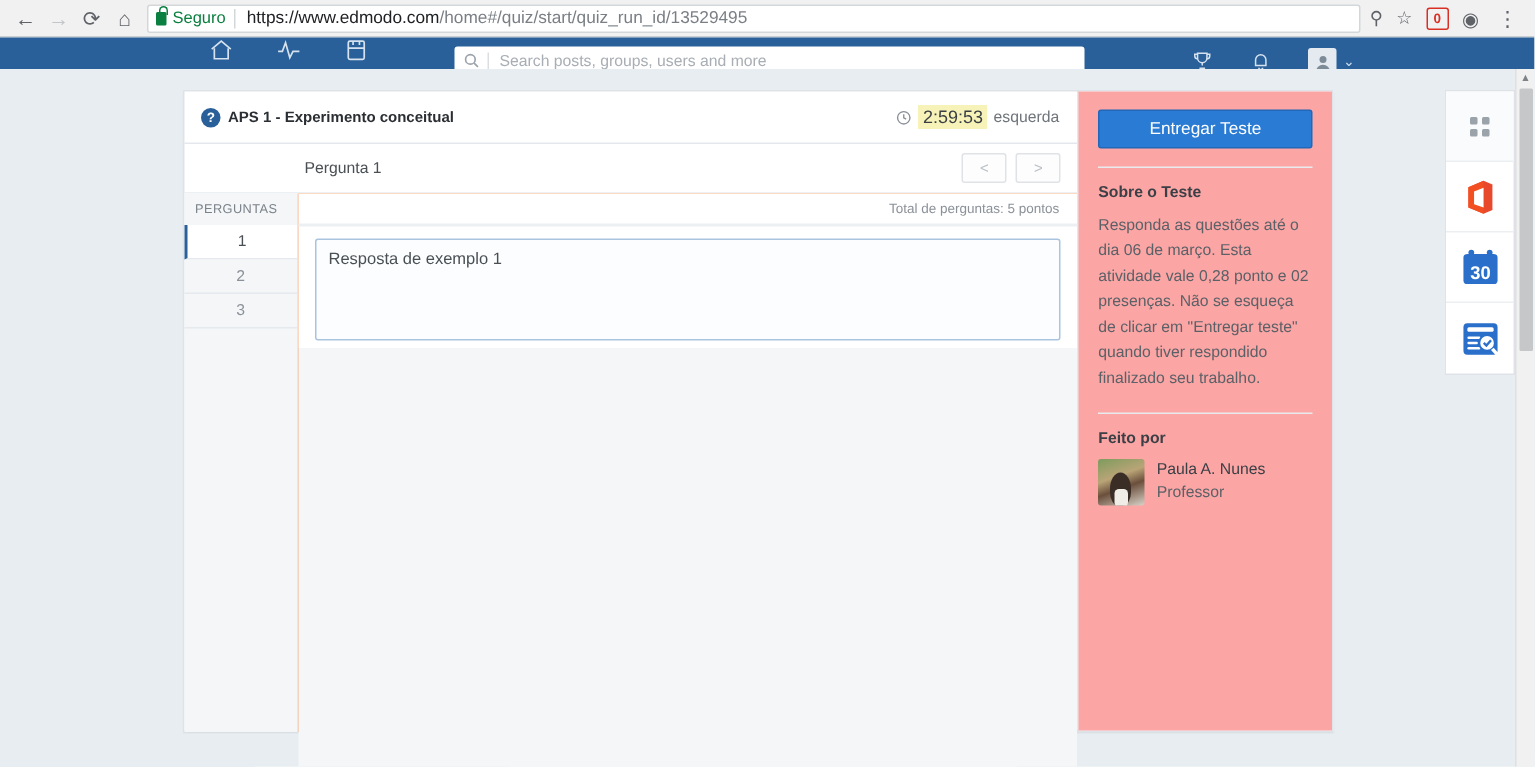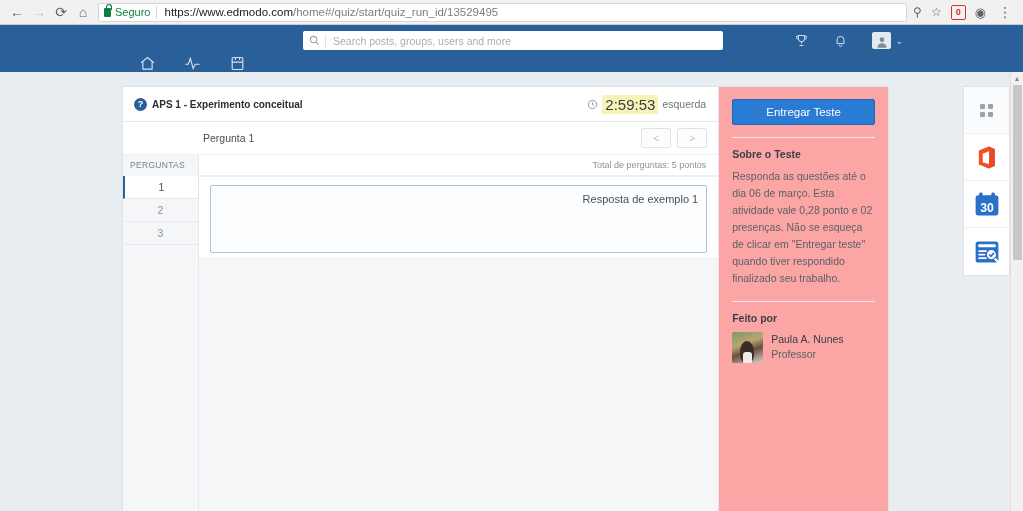--- a/index.html
+++ b/index.html
@@ -65,23 +65,23 @@
     border: 1.6px solid #d93025;
     border-radius: 2px;
     display: flex; align-items: center; justify-content: center;
     color: #d93025; font-size: 9px; font-weight: bold;
   }
   .ext-icon-eye { font-size: 13px; color: #5f6368; }
   .menu-dots { font-size: 14px; color: #5f6368; letter-spacing: 0; padding: 0 3px; }
 
   
   .edmodo-nav {
-    height: 47px; width: 1023px;
+    height: 21px; width: 1023px;
     background: #2a6099;
-    display: flex; align-items: flex-end;
+    display: flex; align-items: flex-start;
     position: relative;
   }
   .nav-icons { display: flex; align-items: center; gap: 28px; margin-left: 139px; }
   .nav-ico { color: #d5e2ef; display: flex; align-items: center; justify-content: center; }
   .search-box {
     position: absolute;
     left: 303px; top: 6px;
     width: 420px; height: 19px;
     background: #fff;
     border-radius: 2px;
@@ -137,21 +137,21 @@
     color: #fff; font-size: 9px; font-weight: bold;
     display: flex; align-items: center; justify-content: center;
     margin-right: 5px; flex: 0 0 auto;
   }
   .quiz-title { font-size: 10px; font-weight: bold; color: #2b2f33; }
   .timer-wrap { margin-left: auto; display: flex; align-items: center; gap: 4px; }
   .clock-icon { color: #8a9098; display: flex; }
   .timer-val {
     background: #f7f3b8;
     color: #3a3f44;
-    font-size: 15px;
+    font-size: 12px;
     padding: 1px 3px;
   }
   .timer-lbl { color: #6f757b; font-size: 10.5px; }
 
   
   .q-nav-row {
     height: 33px;
     display: flex; align-items: center;
     padding-left: 80px; padding-right: 11px;
     border-bottom: 1px solid #edf0f2;
@@ -228,21 +228,20 @@
     height: 68px;
     border: 1.5px solid #aac4e0;
     border-radius: 2px;
     background: #fcfdfe;
     font-family: "Liberation Sans", sans-serif;
     font-size: 11px;
     color: #4a4f54;
     padding: 7px 8px;
     resize: none;
     outline: none;
-    text-align: right;
   }
   .q-filler { background: #f4f6f8; height: 100%; margin: 0 -11px; }
 
   
   .submit-btn {
     width: 100%; height: 26px;
     background: #2a7bd4;
     border: 1px solid #2368b8;
     border-radius: 2px;
     color: #fff; font-size: 11.5px;

